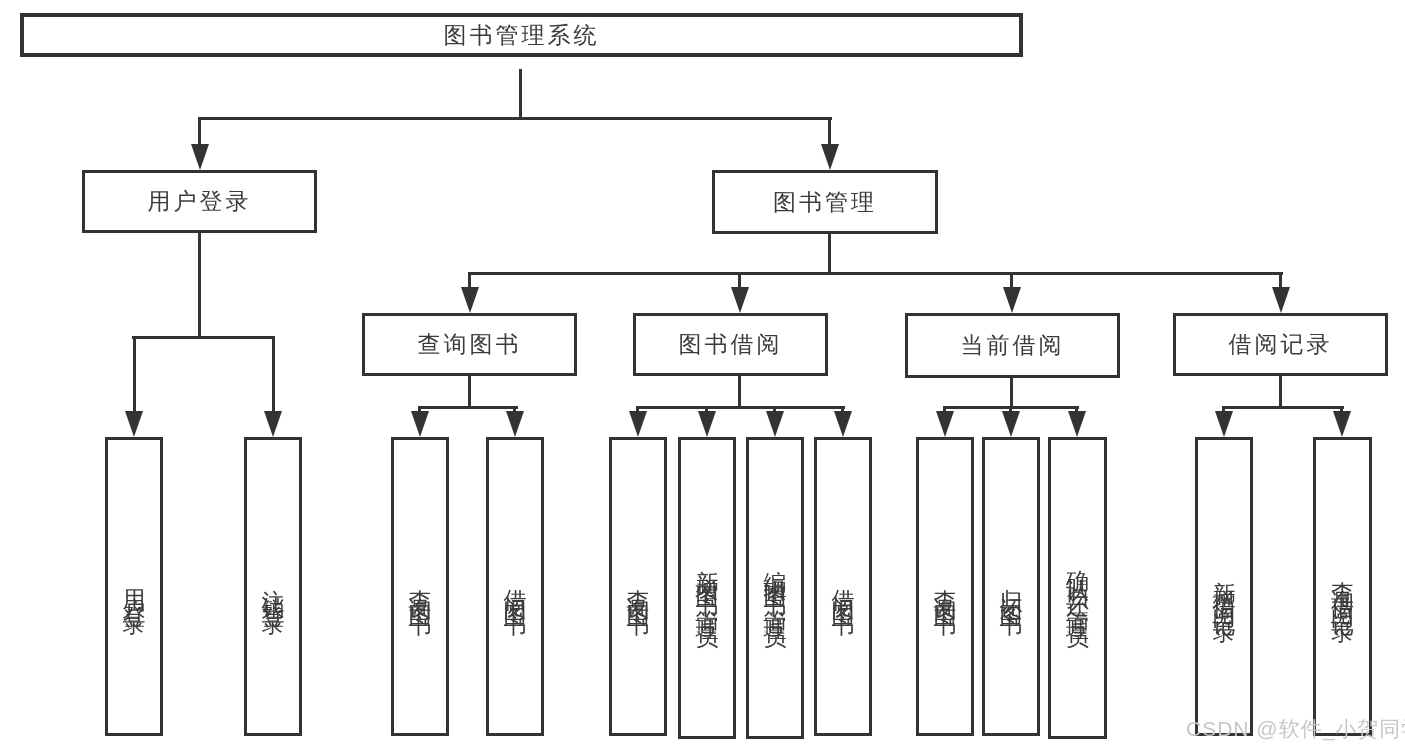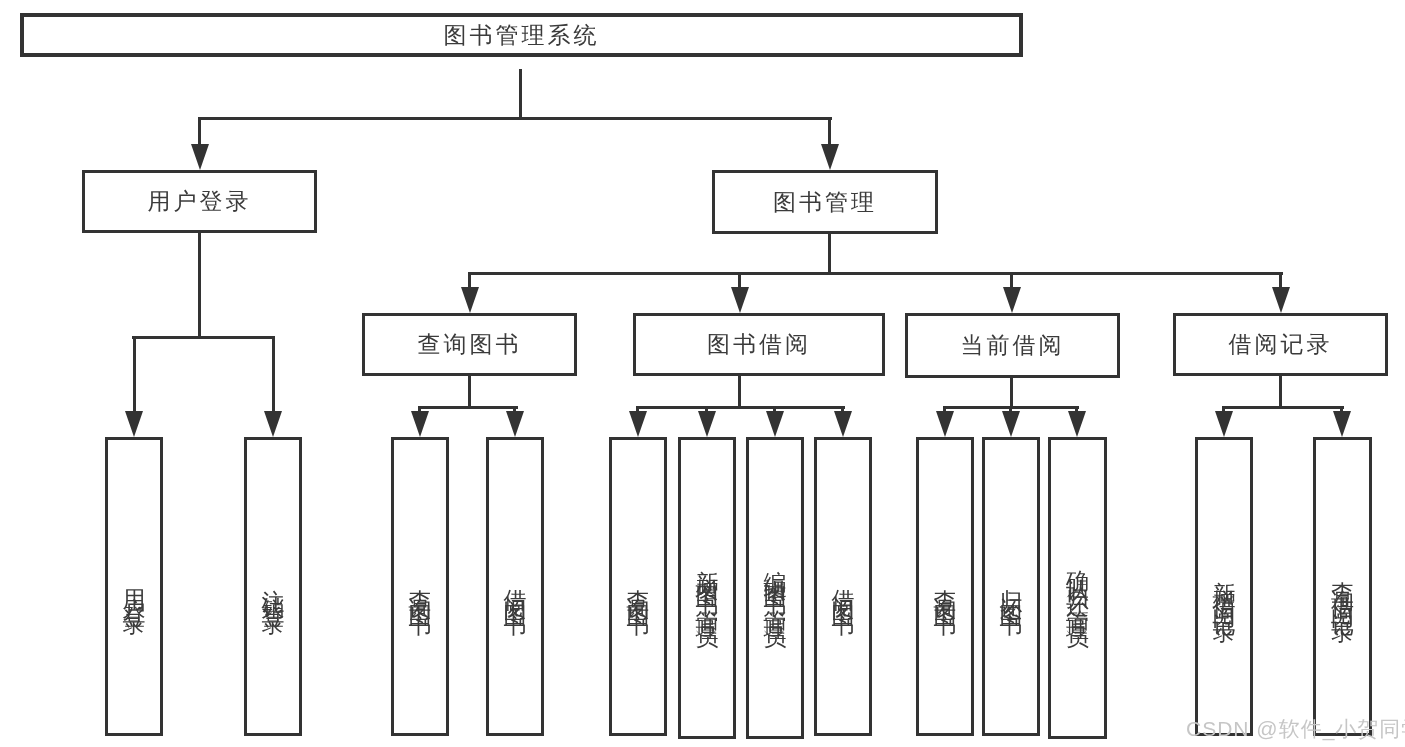--- a/index.html
+++ b/index.html
@@ -67,21 +67,21 @@
   </div>
 
   <div class="box hbox" style="left:712px;top:170px;width:226px;height:64px;">
     <span>图书管理</span>
   </div>
 
   <div class="box hbox" style="left:362px;top:313px;width:215px;height:63px;">
     <span>查询图书</span>
   </div>
 
-  <div class="box hbox" style="left:633px;top:313px;width:252px;height:63px;">
+  <div class="box hbox" style="left:633px;top:313px;width:195px;height:63px;">
     <span>图书借阅</span>
   </div>
 
   <div class="box hbox" style="left:905px;top:313px;width:215px;height:65px;">
     <span>当前借阅</span>
   </div>
 
   <div class="box hbox" style="left:1173px;top:313px;width:215px;height:63px;">
     <span>借阅记录</span>
   </div>

